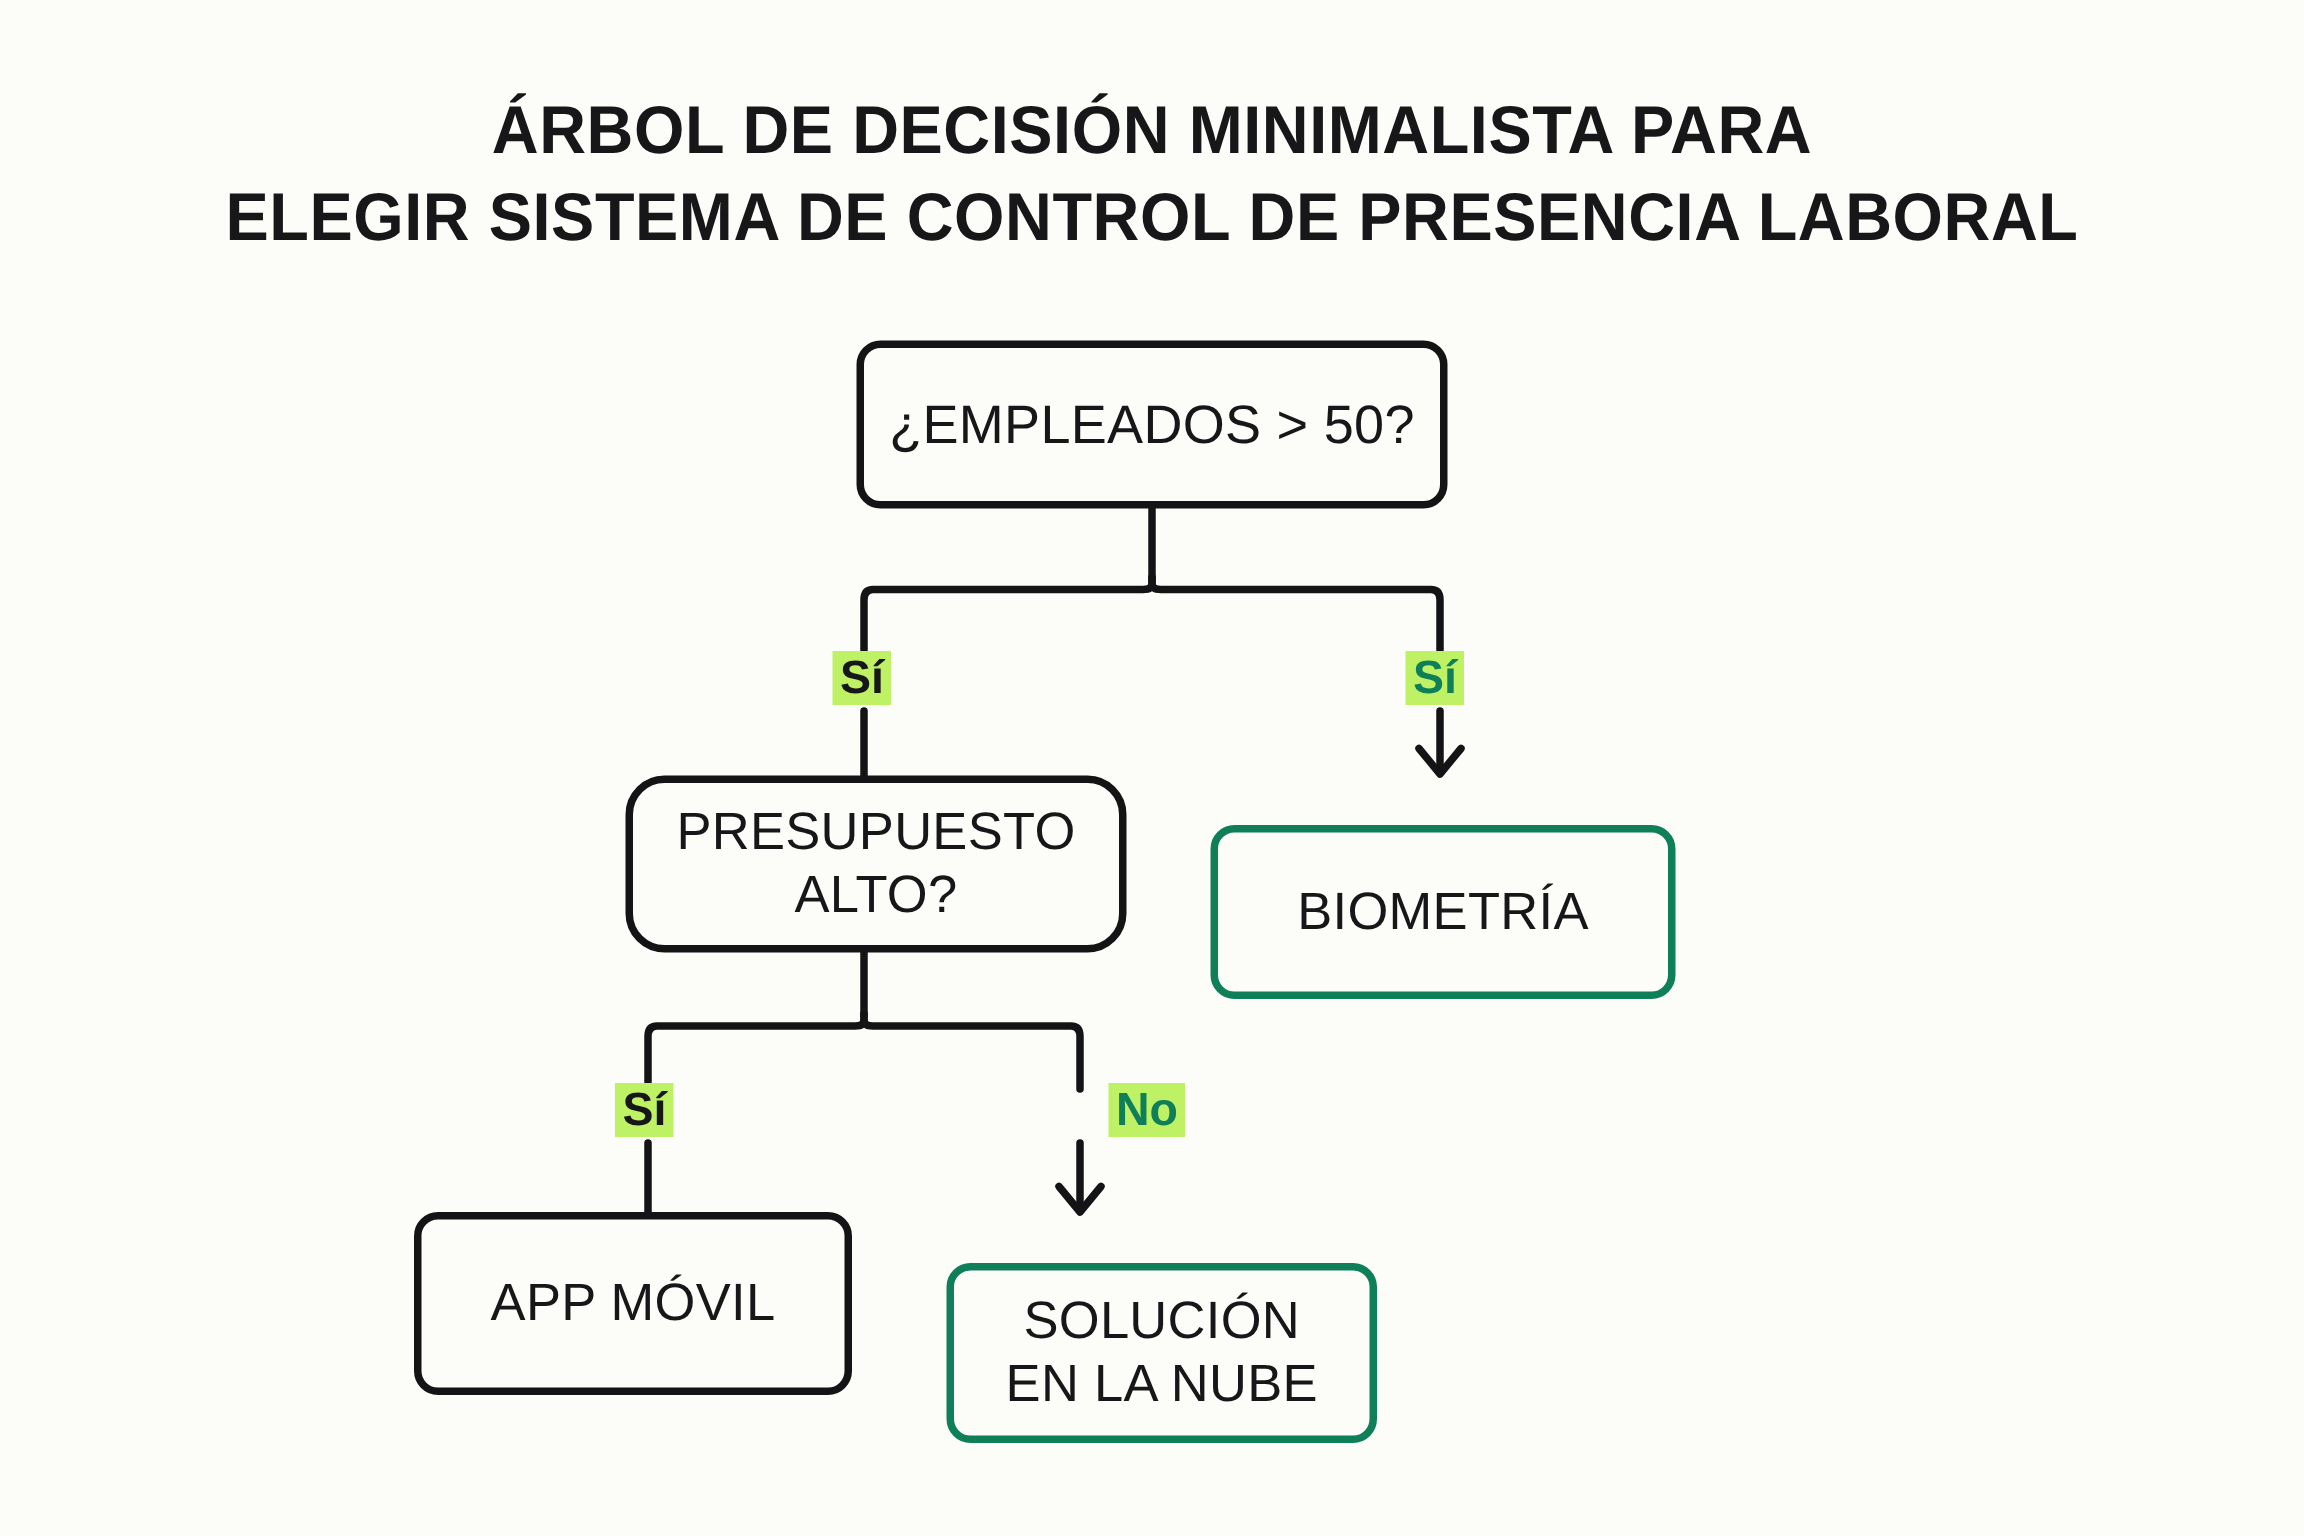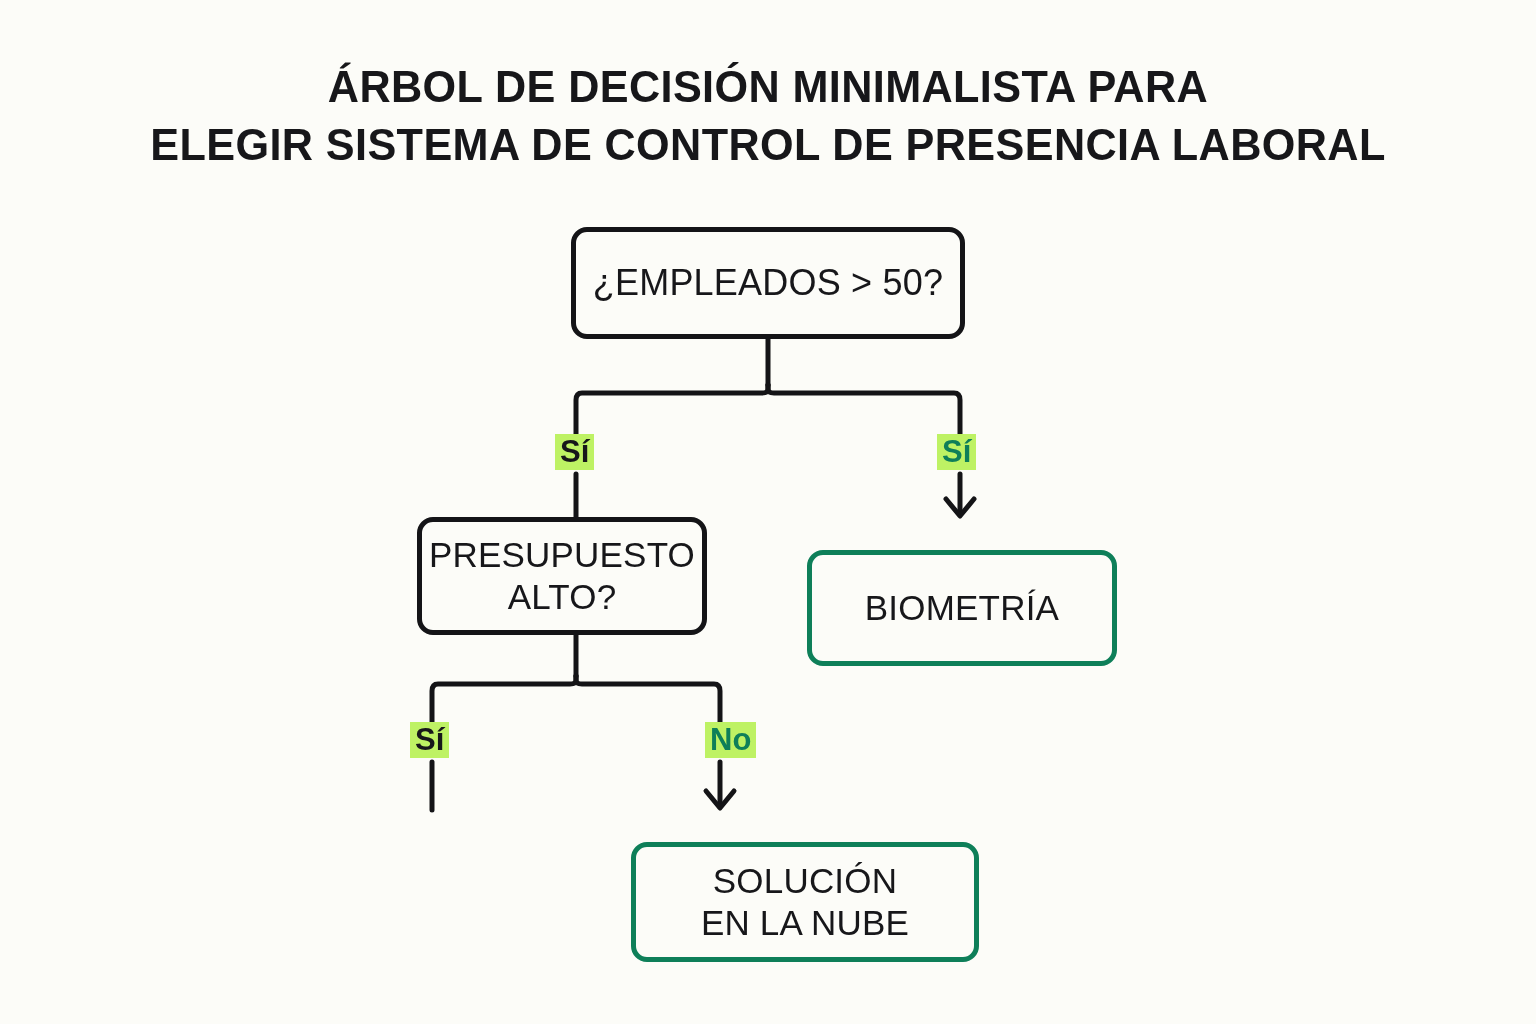--- a/index.html
+++ b/index.html
@@ -76,43 +76,43 @@
   .node.black-node {
     border: 5px solid #141417;
   }
   .node.green-node {
     border: 5px solid #0E7F59;
     margin-top: 32px;
   }
 
   #node-root      { left: 571px;  top: 227px; width: 394px; height: 112px; }
   #node-root .node-label { font-size: 36px; }
-  #node-presupuesto { left: 417px; top: 517px; width: 290px; height: 118px; }
+  #node-presupuesto { left: 417px; top: 517px; width: 334px; height: 118px; border-radius: 26px; }
   #node-biometria { left: 807px;  top: 518px; width: 310px; height: 116px; }
   #node-appmovil  { left: 276px;  top: 808px; width: 292px; height: 122px; }
-  #node-nube      { left: 631px;  top: 810px; width: 348px; height: 120px; }
+  #node-nube      { left: 631px;  top: 810px; width: 287px; height: 120px; }
 
   
   .edge-label {
     position: absolute;
     font-family: "Liberation Sans", sans-serif;
     font-weight: bold;
     font-size: 31px;
     line-height: 34px;
     user-select: none;
     background: #bef264;
     padding: 1px 5px;
   }
   .edge-label.black-label { color: #17171A; }
   .edge-label.green-label { color: #0E7F59; }
 
   #label-root-left   { left: 555px; top: 434px; }
   #label-root-right  { left: 937px; top: 434px; }
   #label-pres-left   { left: 410px; top: 722px; }
-  #label-pres-right  { left: 705px; top: 722px; }
+  #label-pres-right  { left: 739px; top: 722px; }
 </style>
 </head>
 <body>
 
 <div id="stage">
 
   <div id="title-block">
     <div class="title-line">ÁRBOL DE DECISIÓN MINIMALISTA PARA</div>
     <div class="title-line">ELEGIR SISTEMA DE CONTROL DE PRESENCIA LABORAL</div>
   </div>
@@ -153,19 +153,22 @@
 
   <div class="node black-node" id="node-presupuesto">
     <span class="node-label">PRESUPUESTO
 ALTO?</span>
   </div>
 
   <div class="node green-node" id="node-biometria">
     <span class="node-label">BIOMETRÍA</span>
   </div>
 
+  <div class="node black-node" id="node-appmovil">
+    <span class="node-label">APP MÓVIL</span>
+  </div>
 
   <div class="node green-node" id="node-nube">
     <span class="node-label">SOLUCIÓN
 EN LA NUBE</span>
   </div>
 
 </div>
 
 </body></html>

